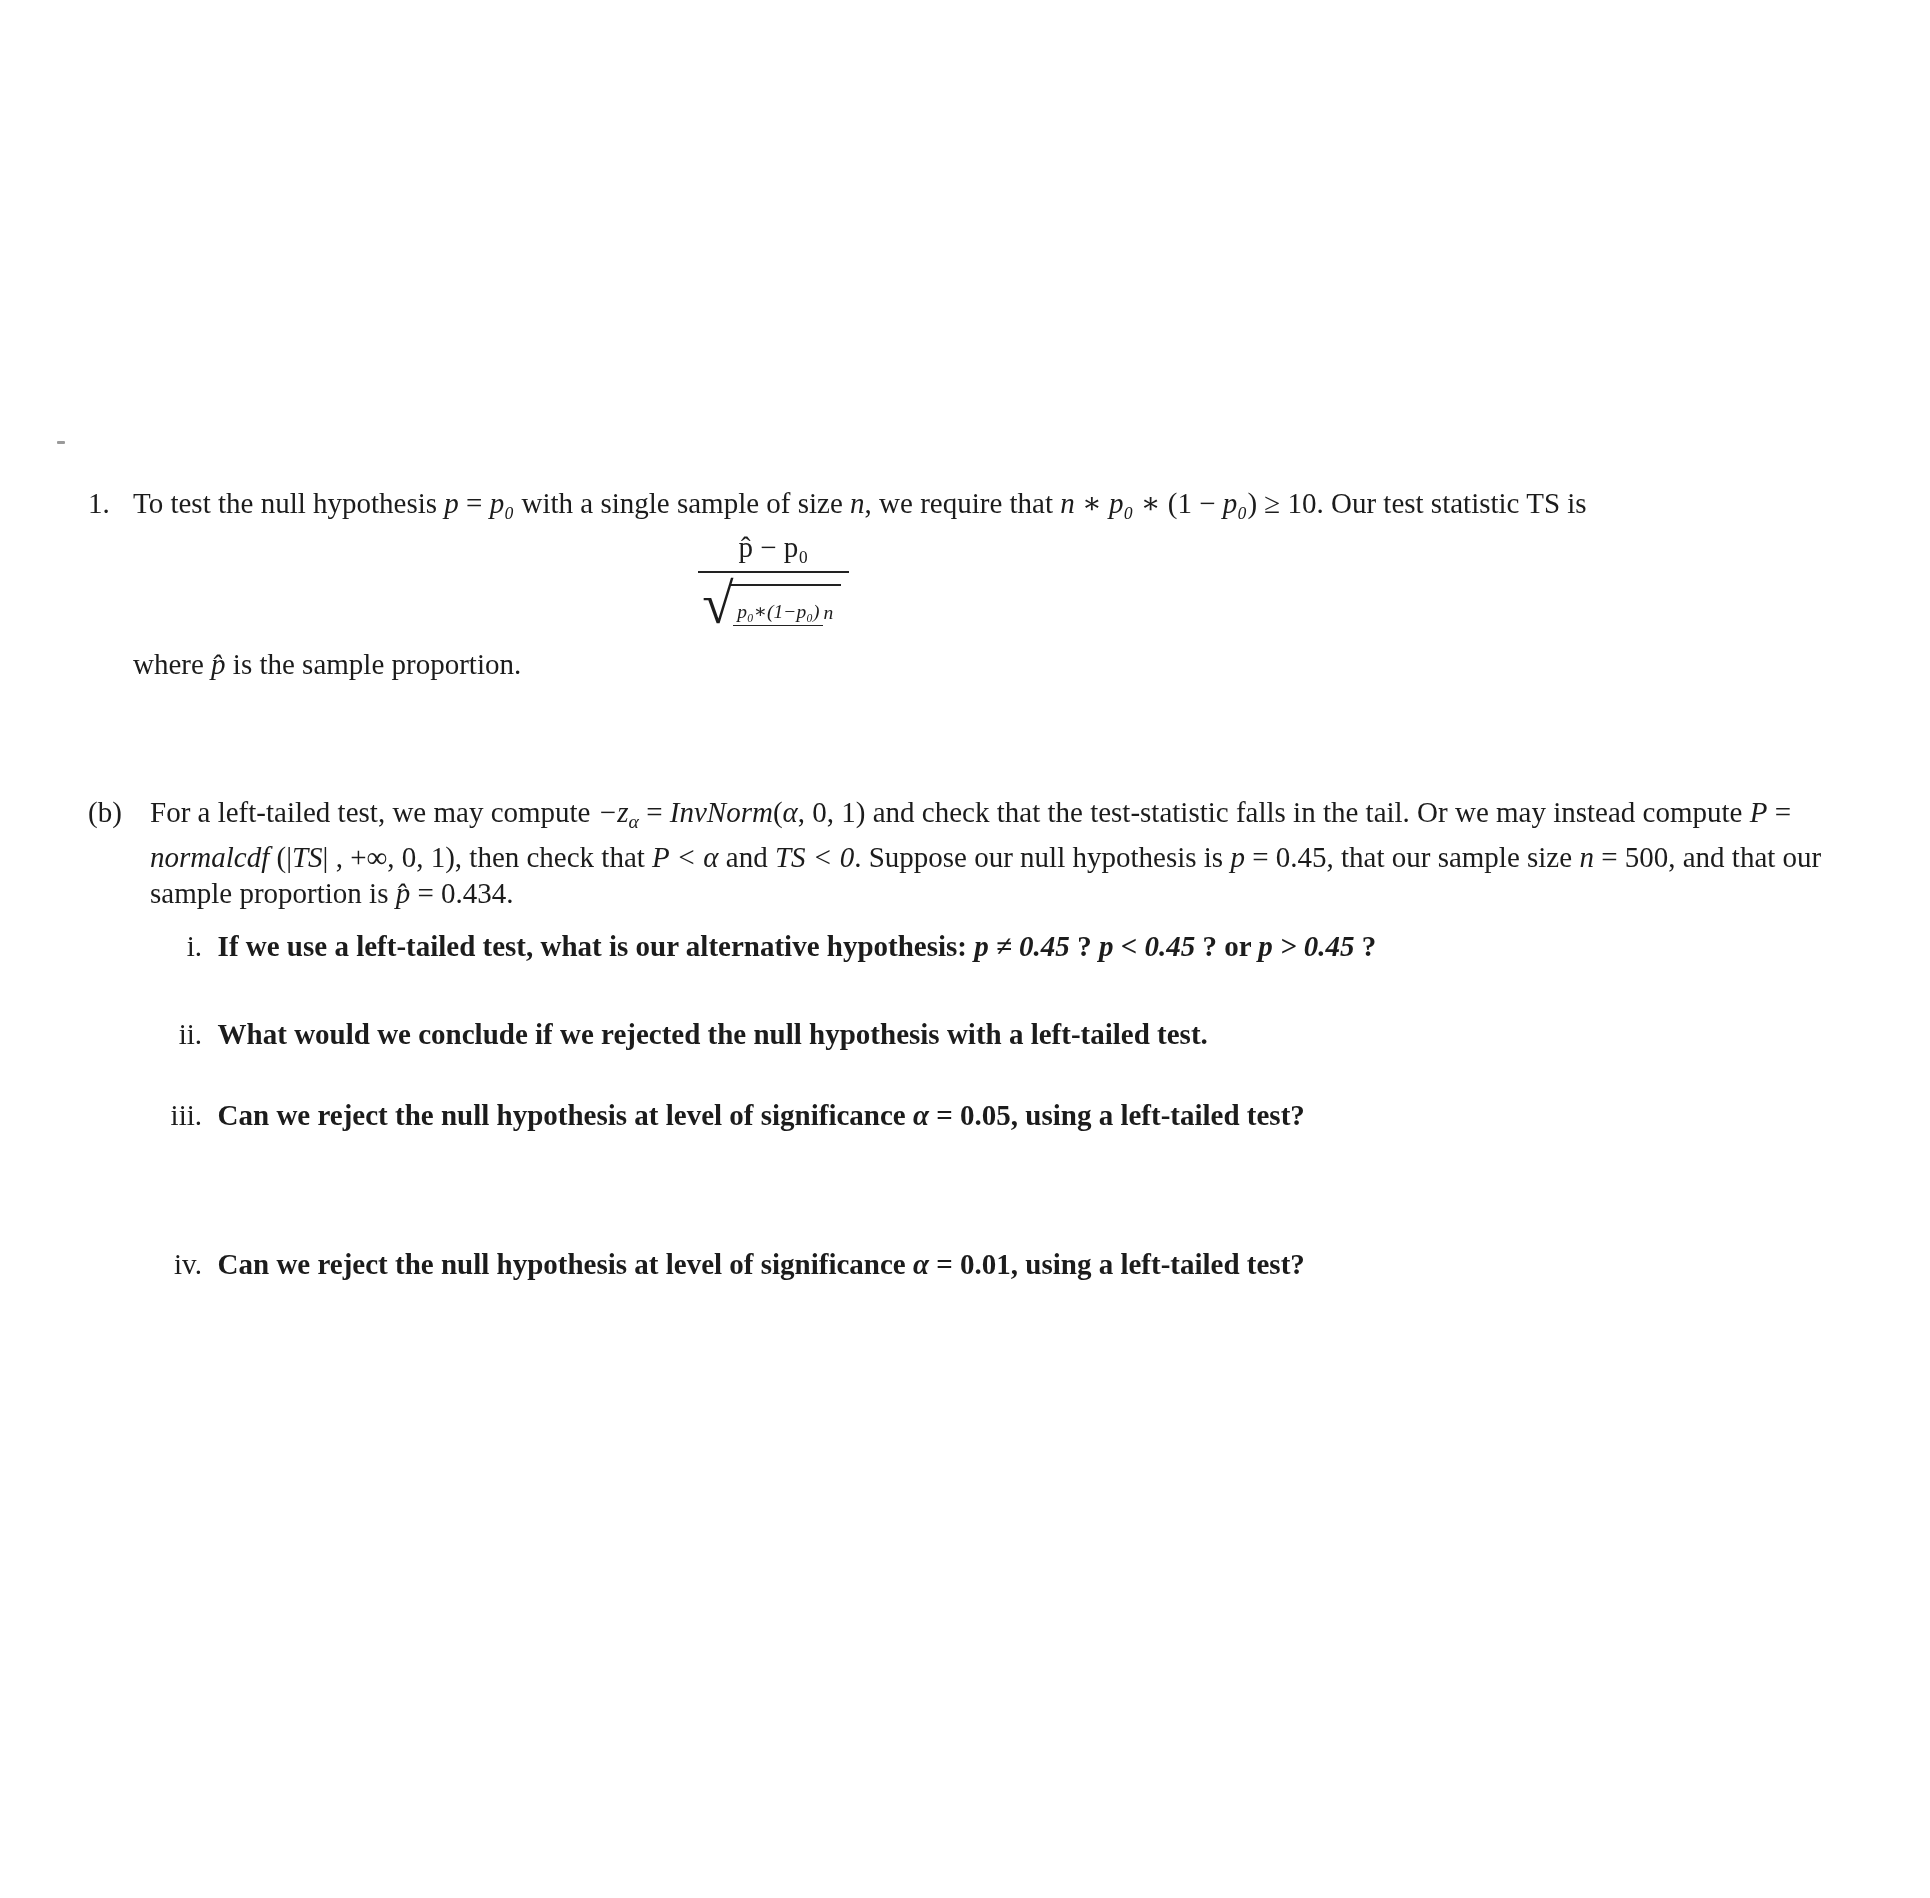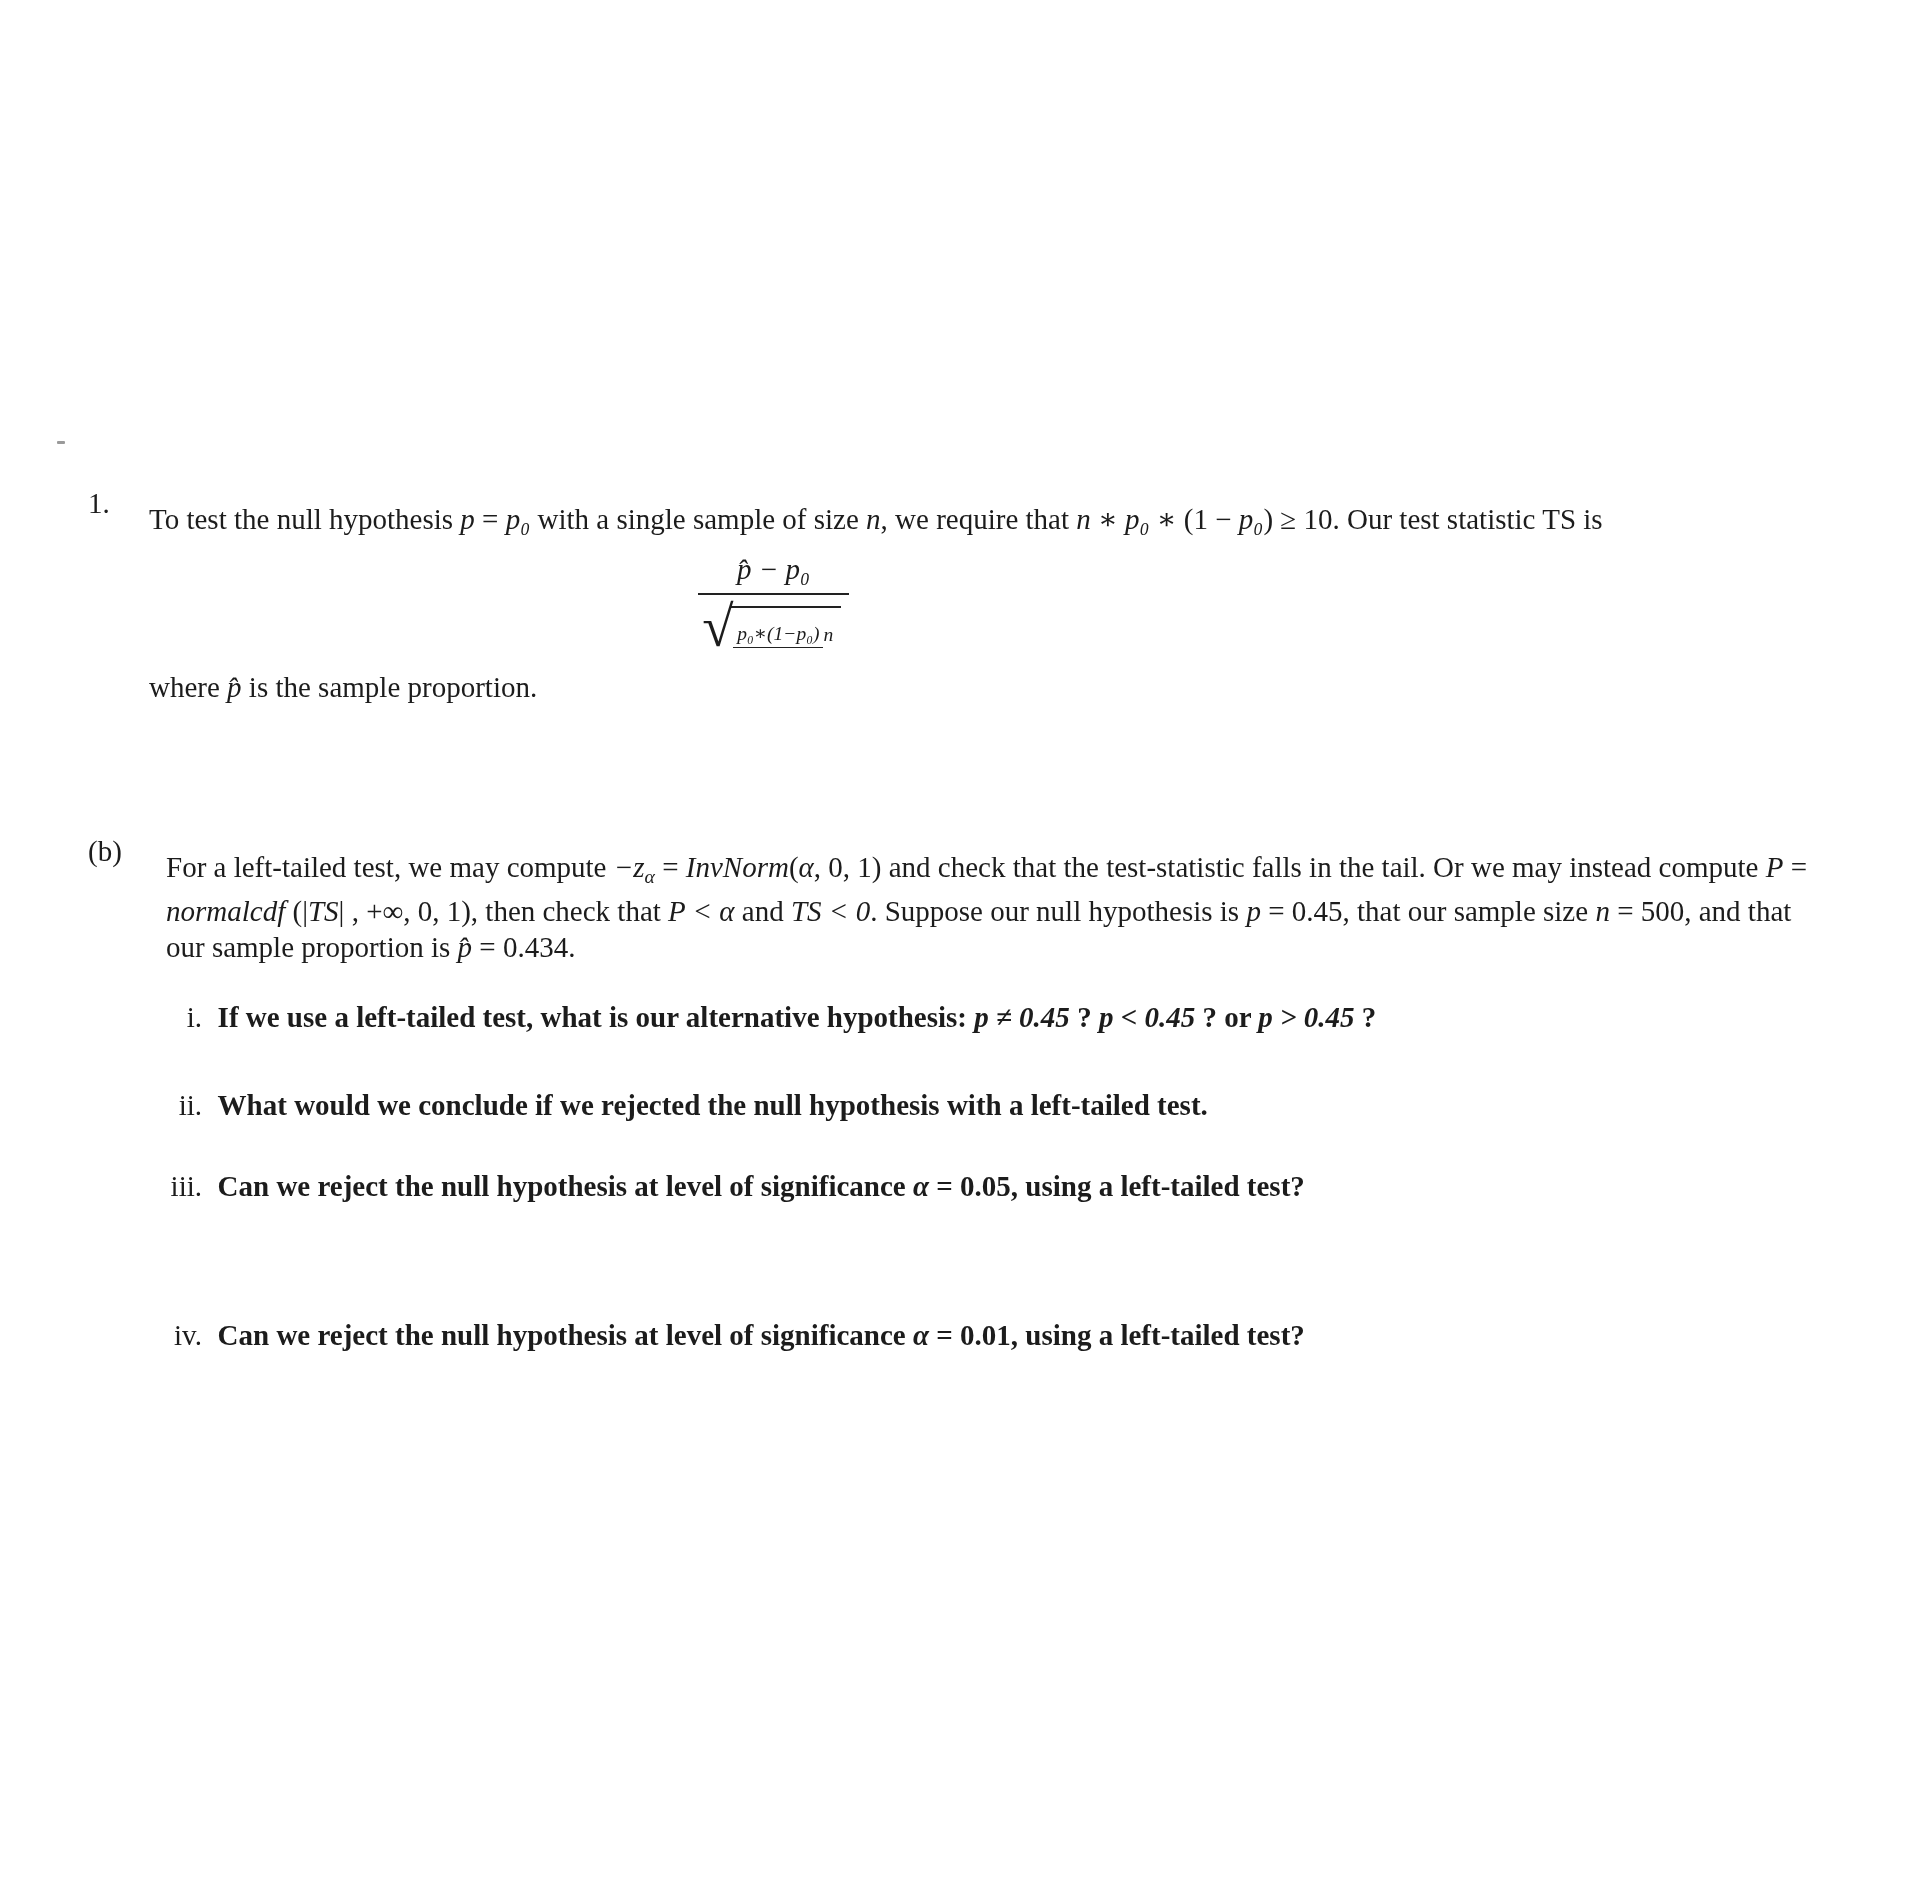--- a/index.html
+++ b/index.html
@@ -24,33 +24,32 @@
     position:absolute;
     left:57px;top:441px;
     width:7.8px;height:2.9px;
     background:#9a9a9a;
     border-radius:1px;
   }
   .row{display:flex;align-items:flex-start;}
   .row .label{flex:0 0 45px;}
   .row.part .label{flex:0 0 62px;}
   .row .content{flex:1 1 auto;}
-  p{margin:16px;}
+  p{margin:0;}
   .mi{font-style:italic;}
   .msub{font-size:0.68em;vertical-align:-0.28em;}
 
   
   .formula-wrap{text-align:center;margin:9.8px 0 15.6px 0;}
   .mfrac{
     display:inline-flex;flex-direction:column;align-items:center;
     transform:translateX(-217px);
     vertical-align:middle;
   }
   .mnum{
-    font-style:italic;
     padding:0 11.7px 6.8px 11.7px;
     line-height:33px;
   }
   .mden{
     border-top:2px solid #222;
     padding:6.8px 7.8px 0 3.9px;
     display:flex;align-items:center;
   }
   .radical{
     font-size:57px;

